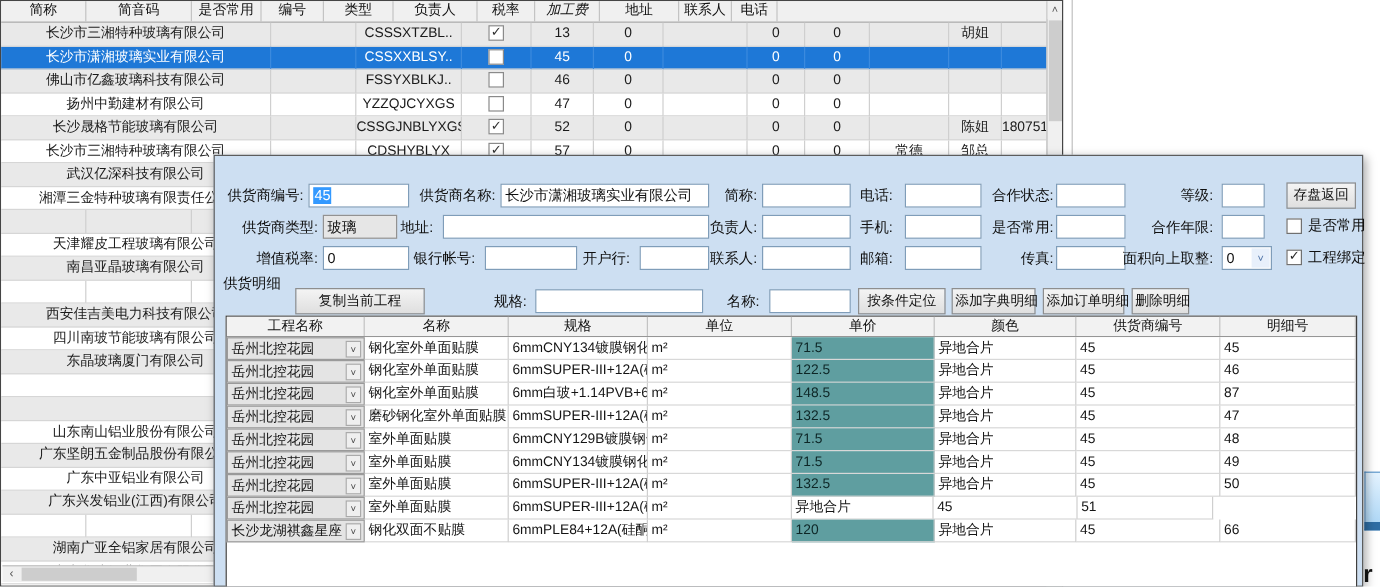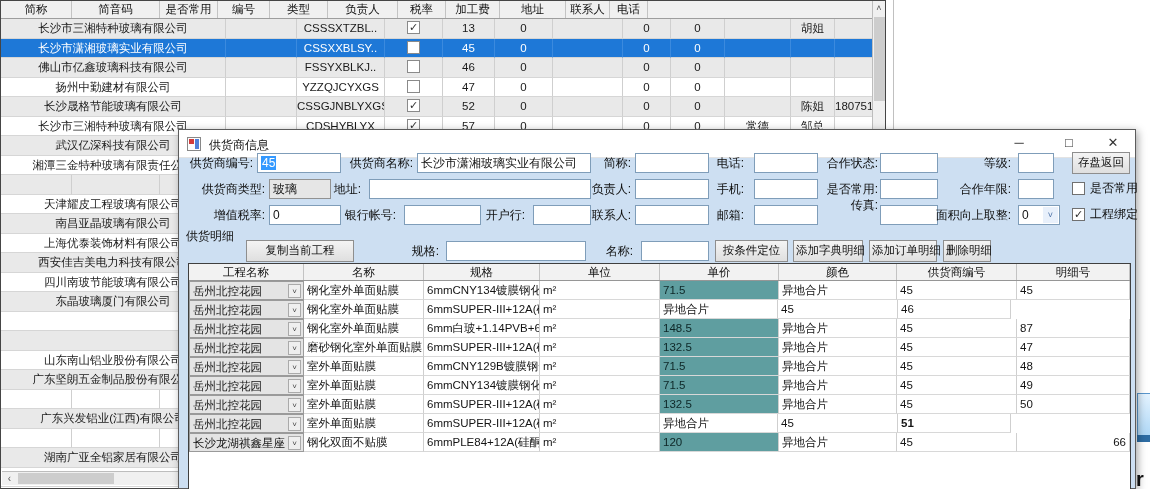--- a/index.html
+++ b/index.html
@@ -37,21 +37,21 @@
   #dlg-icon:after{content:"";position:absolute;right:1px;top:1px;width:4px;height:10px;background:#4f7fd9;}
   #dlg-title{position:absolute;left:30px;top:7px;font-size:12px;color:#111;}
   .wbtn{position:absolute;top:0;width:44px;height:28px;text-align:center;line-height:26px;font-size:13px;color:#333;}
   #btn-min{left:818px;}#btn-max{left:868px;}#btn-close{left:912px;}
 
   .lbl{position:absolute;height:20px;font-size:12px;color:#101010;text-align:right;line-height:20px;white-space:nowrap;}
   .tb{position:absolute;height:20px;background:#fff;border:1px solid #7f9db9;font-size:12px;color:#111;line-height:18px;padding:0 3px;overflow:hidden;white-space:nowrap;}
   .tb.ro{background:#e6e6e6;border-color:#929292;}
   .sel-text{background:#3399ff;color:#fff;padding:0 1px;}
   .combo .caret{position:absolute;right:1px;top:1px;width:15px;height:16px;background:#e8f0fb;color:#4a6fa5;font-size:9px;text-align:center;line-height:16px;}
-  .btn{position:absolute;height:22px;background:linear-gradient(#f4f4f4,#dfdfdf);border:1px solid #8e8e8e;font-size:11.5px;color:#111;text-align:center;line-height:20px;white-space:nowrap;padding:0 2px;font-family:Liberation Mono, monospace;}
+  .btn{position:absolute;height:22px;background:linear-gradient(#f4f4f4,#dfdfdf);border:1px solid #8e8e8e;font-size:11.5px;color:#111;text-align:center;line-height:20px;white-space:nowrap;padding:0 2px;}
   .cb{position:absolute;width:13px;height:13px;background:#fff;border:1px solid #707070;font-size:11px;line-height:11px;color:#2b2b2b;text-align:center;}
   .cb-lbl{position:absolute;height:16px;font-size:12px;color:#101010;line-height:15px;white-space:nowrap;text-align:left;}
 
   
   #detail-grid{position:absolute;left:9px;top:133px;width:943px;height:227px;background:#fff;border:1px solid #3f3f3f;}
   .dg-header{display:flex;height:17px;background:#f2f2f2;border-bottom:1px solid #969696;}
   .dg-header .hcell{font-size:11.5px;color:#111;text-align:center;line-height:16px;border-right:1px solid #c3c3c3;overflow:hidden;white-space:nowrap;}
   .dg-row{display:flex;height:19px;background:#fff;}
   .dcell{font-size:11.5px;color:#141414;line-height:18px;text-align:left;padding:0 3px;border-right:1px solid #cfcfcf;border-bottom:1px solid #d8d8d8;overflow:hidden;white-space:nowrap;position:relative;}
   .dcell.combo-cell{background:#e4e4e4;border:1px solid #9a9a9a;margin:0;}
@@ -65,21 +65,21 @@
 
   <div id="bg-grid">
     <div class="bg-header" id="bg-header">
         <div class="hcell" style="width: 71px;">简称</div>
         <div class="hcell" style="width: 88px;">简音码</div>
         <div class="hcell" style="width: 58px;">是否常用</div>
         <div class="hcell" style="width: 52px;">编号</div>
         <div class="hcell" style="width: 58px;">类型</div>
         <div class="hcell" style="width: 70px;">负责人</div>
         <div class="hcell" style="width: 48px;">税率</div>
-        <div class="hcell" style="width: 54px;">加工费</div>
+        <div class="hcell" style="width: 54px; font-style: italic;">加工费</div>
         <div class="hcell" style="width: 66px;">地址</div>
         <div class="hcell" style="width: 44px;">联系人</div>
         <div class="hcell" style="width: 38px;">电话</div>
       </div>
     <div id="bg-rows">
         <div class="bg-row stripe">
           <div class="bcell" style="width: 225px;">长沙市三湘特种玻璃有限公司</div>
           <div class="bcell" style="width: 71px;"></div>
           <div class="bcell" style="width: 88px;">CSSSXTZBL..</div>
           <div class="bcell" style="width: 58px;">
@@ -237,21 +237,20 @@
           <div class="bcell" style="width: 52px;"></div>
           <div class="bcell" style="width: 58px;"></div>
           <div class="bcell" style="width: 70px;"></div>
           <div class="bcell" style="width: 48px;"></div>
           <div class="bcell" style="width: 54px;"></div>
           <div class="bcell" style="width: 66px;"></div>
           <div class="bcell" style="width: 44px;"></div>
           <div class="bcell" style="width: 38px;"></div>
         </div>
         <div class="bg-row">
-          <div class="bcell" style="width: 225px;">上海优泰装饰材料有限公司</div>
           <div class="bcell" style="width: 71px;"></div>
           <div class="bcell" style="width: 88px;"></div>
           <div class="bcell" style="width: 58px;"></div>
           <div class="bcell" style="width: 52px;"></div>
           <div class="bcell" style="width: 58px;"></div>
           <div class="bcell" style="width: 70px;"></div>
           <div class="bcell" style="width: 48px;"></div>
           <div class="bcell" style="width: 54px;"></div>
           <div class="bcell" style="width: 66px;"></div>
           <div class="bcell" style="width: 44px;"></div>
@@ -349,20 +348,21 @@
           <div class="bcell" style="width: 52px;"></div>
           <div class="bcell" style="width: 58px;"></div>
           <div class="bcell" style="width: 70px;"></div>
           <div class="bcell" style="width: 48px;"></div>
           <div class="bcell" style="width: 54px;"></div>
           <div class="bcell" style="width: 66px;"></div>
           <div class="bcell" style="width: 44px;"></div>
           <div class="bcell" style="width: 38px;"></div>
         </div>
         <div class="bg-row">
+          <div class="bcell" style="width: 225px;">广东中亚铝业有限公司</div>
           <div class="bcell" style="width: 71px;"></div>
           <div class="bcell" style="width: 88px;"></div>
           <div class="bcell" style="width: 58px;"></div>
           <div class="bcell" style="width: 52px;"></div>
           <div class="bcell" style="width: 58px;"></div>
           <div class="bcell" style="width: 70px;"></div>
           <div class="bcell" style="width: 48px;"></div>
           <div class="bcell" style="width: 54px;"></div>
           <div class="bcell" style="width: 66px;"></div>
           <div class="bcell" style="width: 44px;"></div>
@@ -433,27 +433,20 @@
       <div class="thumb"></div>
     </div>
   </div>
   <div id="win-divider"></div>
 
   <div id="frag-blue"></div>
   <div id="frag-blue-edge"></div>
   <div id="frag-mark">r</div>
 
   <div id="dialog">
-    <div id="dlg-titlebar">
-      <div id="dlg-icon"></div>
-      <div id="dlg-title">供货商信息</div>
-      <div class="wbtn" id="btn-min">─</div>
-      <div class="wbtn" id="btn-max">□</div>
-      <div class="wbtn" id="btn-close">✕</div>
-    </div>
 
     <div class="lbl" style="left:4px;top:23px;width:70px">供货商编号:</div>
     <div class="tb" style="left:78px;top:23px;width:84px"><span class="sel-text">45</span></div>
     <div class="lbl" style="left:166px;top:23px;width:68px">供货商名称:</div>
     <div class="tb" style="left:238px;top:23px;width:174px">长沙市潇湘玻璃实业有限公司</div>
     <div class="lbl" style="left:414px;top:23px;width:38px">简称:</div>
     <div class="tb" style="left:456px;top:23px;width:74px"></div>
     <div class="lbl" style="left:527px;top:23px;width:38px">电话:</div>
     <div class="tb" style="left:575px;top:23px;width:64px"></div>
     <div class="lbl" style="left:637px;top:23px;width:62px">合作状态:</div>
@@ -480,21 +473,21 @@
     <div class="lbl" style="left:16px;top:75px;width:70px">增值税率:</div>
     <div class="tb" style="left:90px;top:75px;width:72px">0</div>
     <div class="lbl" style="left:155px;top:75px;width:62px">银行帐号:</div>
     <div class="tb" style="left:225px;top:75px;width:77px"></div>
     <div class="lbl" style="left:296px;top:75px;width:50px">开户行:</div>
     <div class="tb" style="left:354px;top:75px;width:58px"></div>
     <div class="lbl" style="left:408px;top:75px;width:44px">联系人:</div>
     <div class="tb" style="left:456px;top:75px;width:74px"></div>
     <div class="lbl" style="left:527px;top:75px;width:38px">邮箱:</div>
     <div class="tb" style="left:575px;top:75px;width:64px"></div>
-    <div class="lbl" style="left:649px;top:65px;width:50px">传真:</div>
+    <div class="lbl" style="left:649px;top:75px;width:50px">传真:</div>
     <div class="tb" style="left:701px;top:75px;width:58px"></div>
     <div class="lbl" style="left:740px;top:75px;width:92px">面积向上取整:</div>
     <div class="tb combo" style="left:839px;top:75px;width:42px"><span>0</span><span class="caret">˅</span></div>
     <div class="cb" style="left:893px;top:78px"><span>✓</span></div>
     <div class="cb-lbl" style="left:911px;top:77px;width:52px">工程绑定</div>
 
     <div class="cb-lbl" style="left:7px;top:99px;width:60px">供货明细</div>
     <div class="btn" style="left:67px;top:110px;width:108px">复制当前工程</div>
     <div class="lbl" style="left:222px;top:111px;width:38px">规格:</div>
     <div class="tb" style="left:267px;top:111px;width:140px"></div>
@@ -525,20 +518,21 @@
             <div class="dcell price" style="width: 119px;">71.5</div>
             <div class="dcell" style="width: 118px;">异地合片</div>
             <div class="dcell" style="width: 120px;">45</div>
             <div class="dcell" style="width: 113px;">45</div>
           </div>
           <div class="dg-row">
             <div class="dcell combo-cell" style="width: 115px;">岳州北控花园<div class="carr">˅</div></div>
             <div class="dcell" style="width: 120px;">钢化室外单面贴膜</div>
             <div class="dcell" style="width: 116px;">6mmSUPER-III+12A(硅...</div>
             <div class="dcell" style="width: 120px;">m²</div>
+            <div class="dcell price" style="width: 119px;">122.5</div>
             <div class="dcell" style="width: 118px;">异地合片</div>
             <div class="dcell" style="width: 120px;">45</div>
             <div class="dcell" style="width: 113px;">46</div>
           </div>
           <div class="dg-row">
             <div class="dcell combo-cell" style="width: 115px;">岳州北控花园<div class="carr">˅</div></div>
             <div class="dcell" style="width: 120px;">钢化室外单面贴膜</div>
             <div class="dcell" style="width: 116px;">6mm白玻+1.14PVB+6mm...</div>
             <div class="dcell" style="width: 120px;">m²</div>
             <div class="dcell price" style="width: 119px;">148.5</div>
@@ -586,30 +580,30 @@
             <div class="dcell" style="width: 120px;">45</div>
             <div class="dcell" style="width: 113px;">50</div>
           </div>
           <div class="dg-row">
             <div class="dcell combo-cell" style="width: 115px;">岳州北控花园<div class="carr">˅</div></div>
             <div class="dcell" style="width: 120px;">室外单面贴膜</div>
             <div class="dcell" style="width: 116px;">6mmSUPER-III+12A(硅...</div>
             <div class="dcell" style="width: 120px;">m²</div>
             <div class="dcell" style="width: 118px;">异地合片</div>
             <div class="dcell" style="width: 120px;">45</div>
-            <div class="dcell" style="width: 113px; font-weight: bold;">51</div>
+            <div class="dcell" style="width: 113px;">51</div>
           </div>
           <div class="dg-row">
             <div class="dcell combo-cell" style="width: 115px;">长沙龙湖祺鑫星座<div class="carr">˅</div></div>
             <div class="dcell" style="width: 120px;">钢化双面不贴膜</div>
             <div class="dcell" style="width: 116px;">6mmPLE84+12A(硅酮胶...</div>
             <div class="dcell" style="width: 120px;">m²</div>
             <div class="dcell price" style="width: 119px;">120</div>
             <div class="dcell" style="width: 118px;">异地合片</div>
             <div class="dcell" style="width: 120px;">45</div>
-            <div class="dcell" style="width: 113px; text-align: right;">66</div>
+            <div class="dcell" style="width: 113px;">66</div>
           </div>
         </div>
 
     </div>
   </div>
 
 </div>
 
 </body></html>

